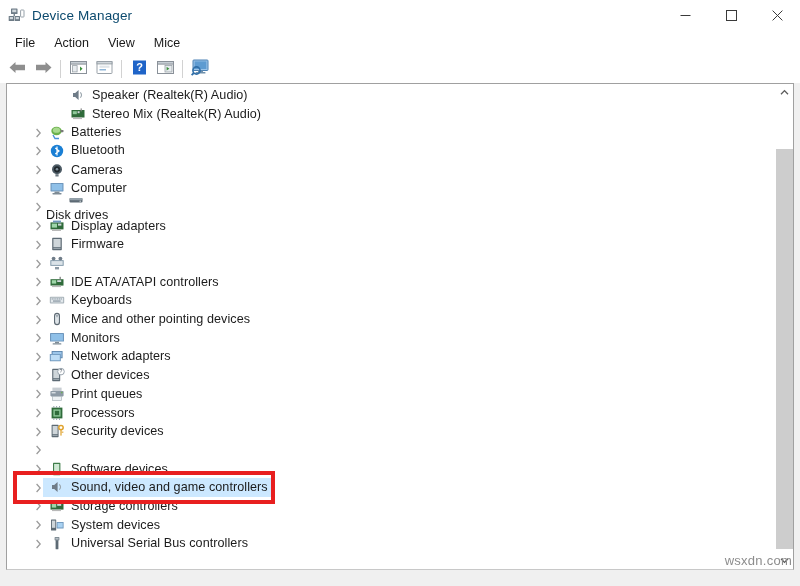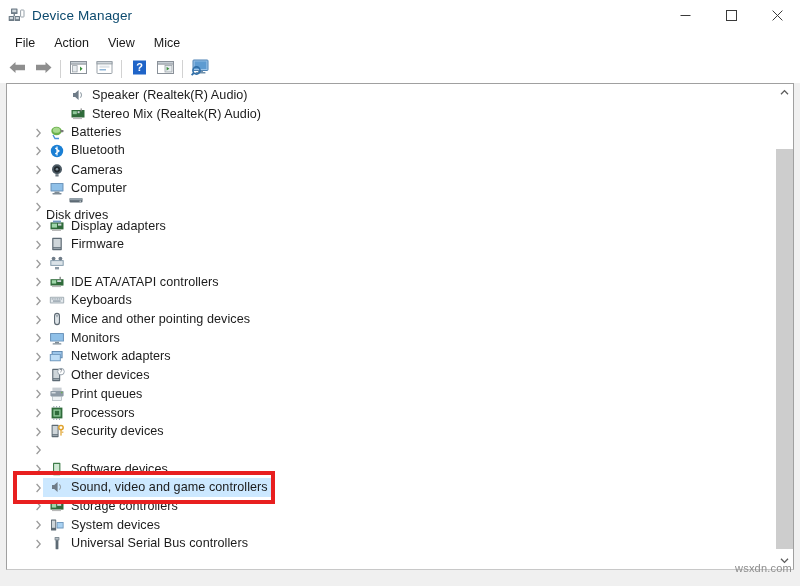--- a/index.html
+++ b/index.html
@@ -212,22 +212,22 @@
     border: 4px solid #e81f1f;
     box-sizing: border-box;
     pointer-events: none;
     z-index: 40;
   }
 
   
   .watermark {
     position: absolute;
     right: 8px;
-    bottom: 12px;
-    font-size: 11px;
+    bottom: 18px;
+    font-size: 13px;
     color: #8d8d8d;
     letter-spacing: 0.02em;
   }
 </style>
 </head>
 <body>
 
 <div class="window">
 
   <div class="titlebar">

